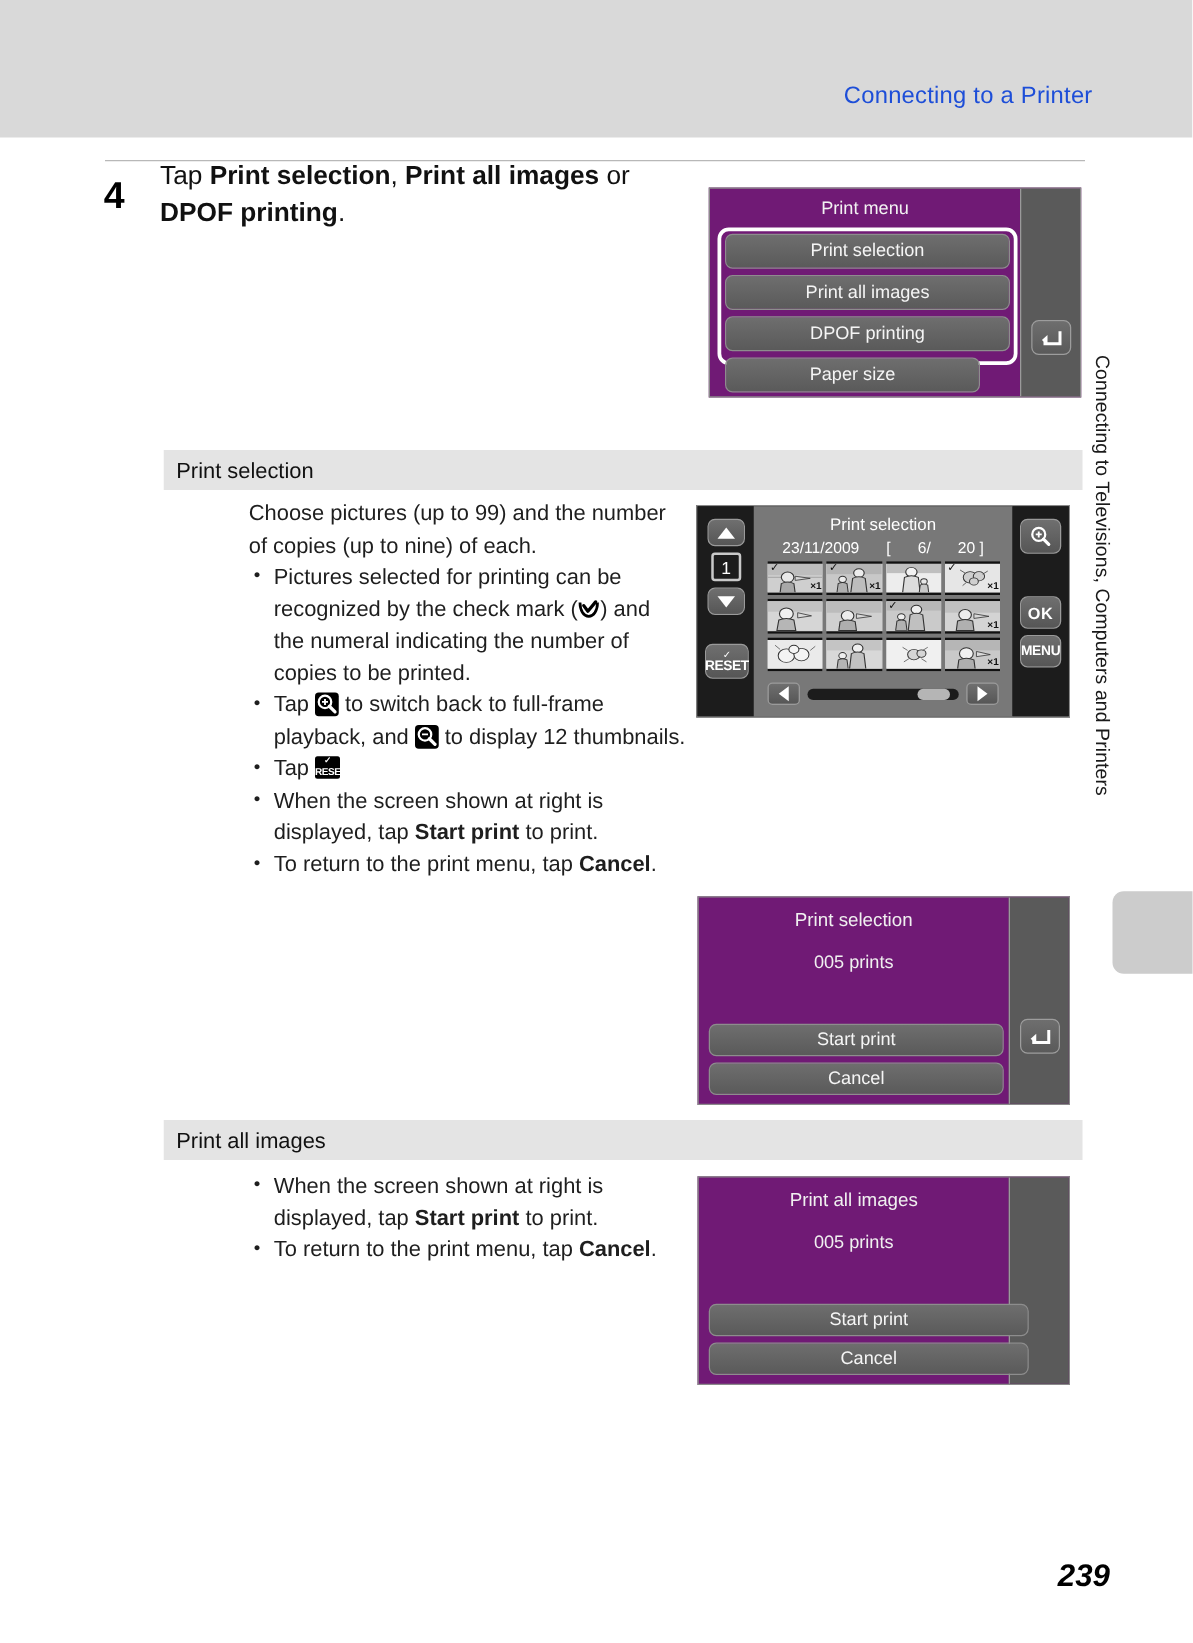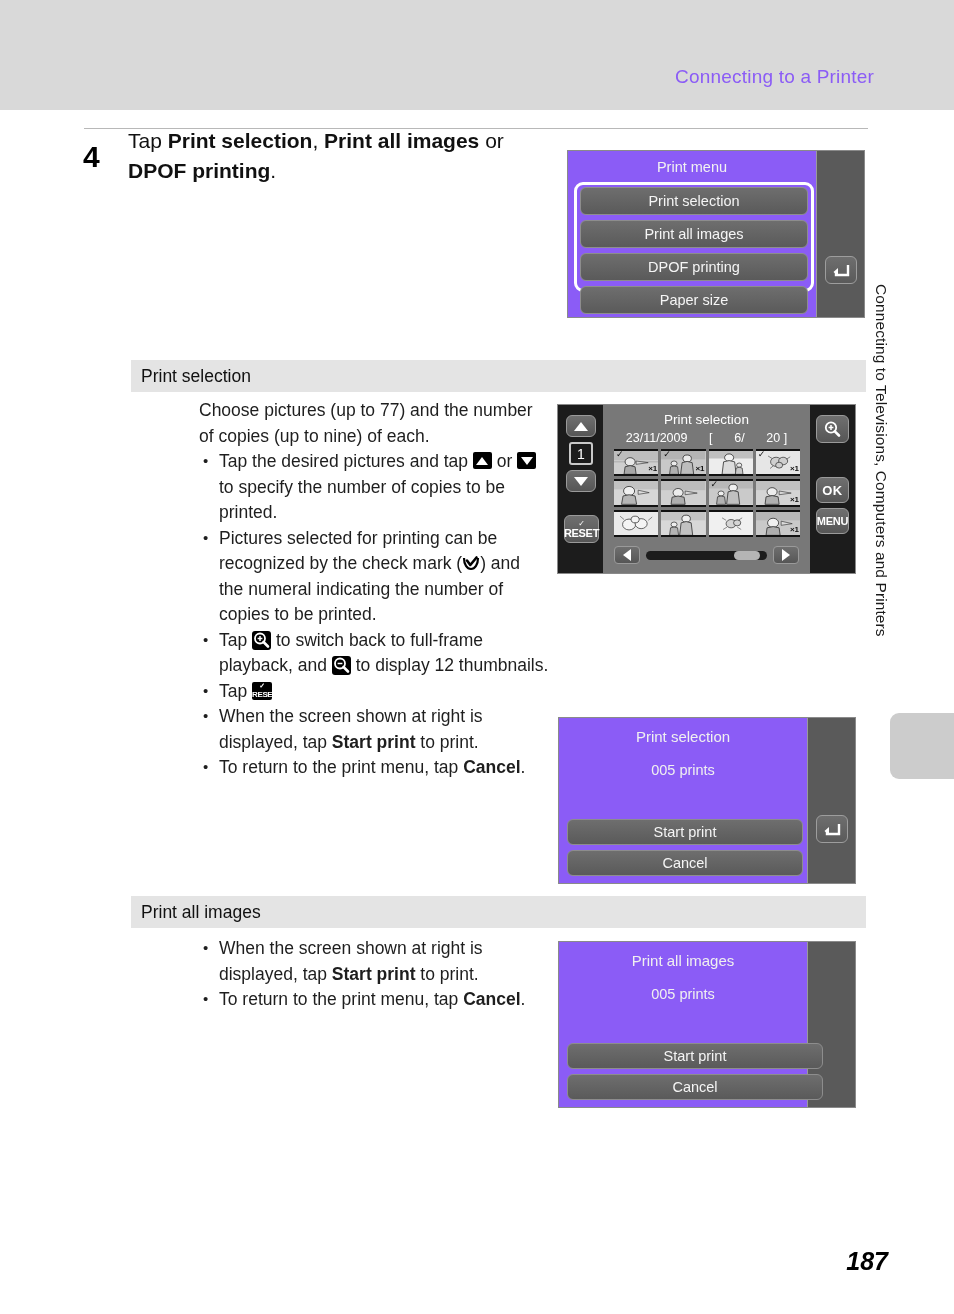--- a/index.html
+++ b/index.html
@@ -22,21 +22,21 @@
     left: 0; top: 0;
     width: 954px; height: 110px;
     background: #d9d9d9;
   }
   .header-title {
     position: absolute;
     right: 80px;
     top: 66px;
     font-size: 19px;
     letter-spacing: .2px;
-    color: #8b5cf6;
+    color: #1d4ed8;
     white-space: nowrap;
   }
 
   
   .side-tab-text {
     position: absolute;
     left: 890px;
     top: 284px;
     width: 420px;
     font-size: 15.5px;
@@ -195,21 +195,21 @@
     font-weight: bold;
     letter-spacing: .5px;
     padding-top: 1px;
     box-sizing: border-box;
     vertical-align: -3px;
   }
 
   
   .lcd {
     position: absolute;
-    background: #8b5cf6;
+    background: #701a75;
     border: 1px solid #8a8a8a;
     box-sizing: border-box;
   }
   .lcd-side {
     position: absolute;
     right: 0; top: 0; bottom: 0;
     width: 48px;
     background: #5a5a5a;
     border-left: 1px solid #9a9a9a;
     box-sizing: border-box;
@@ -429,40 +429,37 @@
 
 <div class="lcd" style="left:567px; top:150px; width:298px; height:168px;">
   <div class="lcd-side"></div>
   <div class="lcd-title" style="top:8px;">Print menu</div>
 
   <div class="highlight-ring" style="left:6px; top:31px; width:240px; height:110px;"></div>
 
   <div class="menu-btn" style="left:12px; top:36px; width:228px; height:28px;">Print selection</div>
   <div class="menu-btn" style="left:12px; top:69px; width:228px; height:28px;">Print all images</div>
   <div class="menu-btn" style="left:12px; top:102px; width:228px; height:28px;">DPOF printing</div>
-  <div class="menu-btn" style="left:12px; top:135px; width:228px; height:28px;">Paper size</div>
+  <div class="menu-btn" style="left:12px; top:135px; width:204px; height:28px;">Paper size</div>
 
   <div class="back-btn" style="right:7px; top:105px; width:32px; height:28px; display:flex; align-items:center; justify-content:center;">
     <svg width="18" height="15" viewBox="0 0 18 15" aria-hidden="true">
       <path d="M16 2 L16 12 L4 12 L4 9" fill="none" stroke="#fff" stroke-width="2.4"></path>
       <path d="M6 5 L1.5 9 L6 13 Z" fill="#fff"></path>
     </svg>
   </div>
 </div>
 
 <div class="section-bar" style="top:360px;">
   <span>Print selection</span>
 </div>
 
 <div class="body-block" style="left:199px; top:398px; width:350px;">
-  <p>Choose pictures (up to 77) and the number of copies (up to nine) of each.</p>
+  <p>Choose pictures (up to 99) and the number of copies (up to nine) of each.</p>
   <ul class="bullets">
-    <li>
-      <span>Tap the desired pictures and tap </span><span class="ig ig-up"></span><span> or </span><span class="ig ig-down"></span><span> to specify the number of copies to be printed.</span>
-    </li>
     <li>
       <span>Pictures selected for printing can be recognized by the check mark (</span><span class="ig-check"><svg width="18" height="17" viewBox="0 0 18 17">
             <path d="M2 3 C2 9.5 5 14 9 14 C13 14 16 9.5 16 3" fill="none" stroke="#000" stroke-width="2.2"></path>
             <path d="M5 5.5 L8.3 10 L14.5 2.5" fill="none" stroke="#000" stroke-width="2.6" stroke-linecap="round" stroke-linejoin="round"></path>
           </svg></span><span>) and the numeral indicating the number of copies to be printed.</span>
     </li>
     <li>
       <span>Tap </span><span class="ig ig-mag"><svg width="19" height="19" viewBox="0 0 19 19">
             <circle cx="8" cy="7.5" r="5" fill="none" stroke="#fff" stroke-width="1.8"></circle>
             <line x1="11.5" y1="11" x2="16" y2="15.5" stroke="#fff" stroke-width="2.6" stroke-linecap="round"></line>
@@ -709,13 +706,13 @@
 </div>
 
 <div class="lcd" style="left:558px; top:941px; width:298px; height:167px;">
   <div class="lcd-side"></div>
   <div class="dlg-title" style="top:10px;">Print all images</div>
   <div class="dlg-count" style="top:44px;">005 prints</div>
   <div class="menu-btn" style="left:8px; top:101px; width:256px; height:26px;">Start print</div>
   <div class="menu-btn" style="left:8px; top:132px; width:256px; height:26px;">Cancel</div>
 </div>
 
-<div class="page-num">187</div>
+<div class="page-num">239</div>
 
 </body></html>

